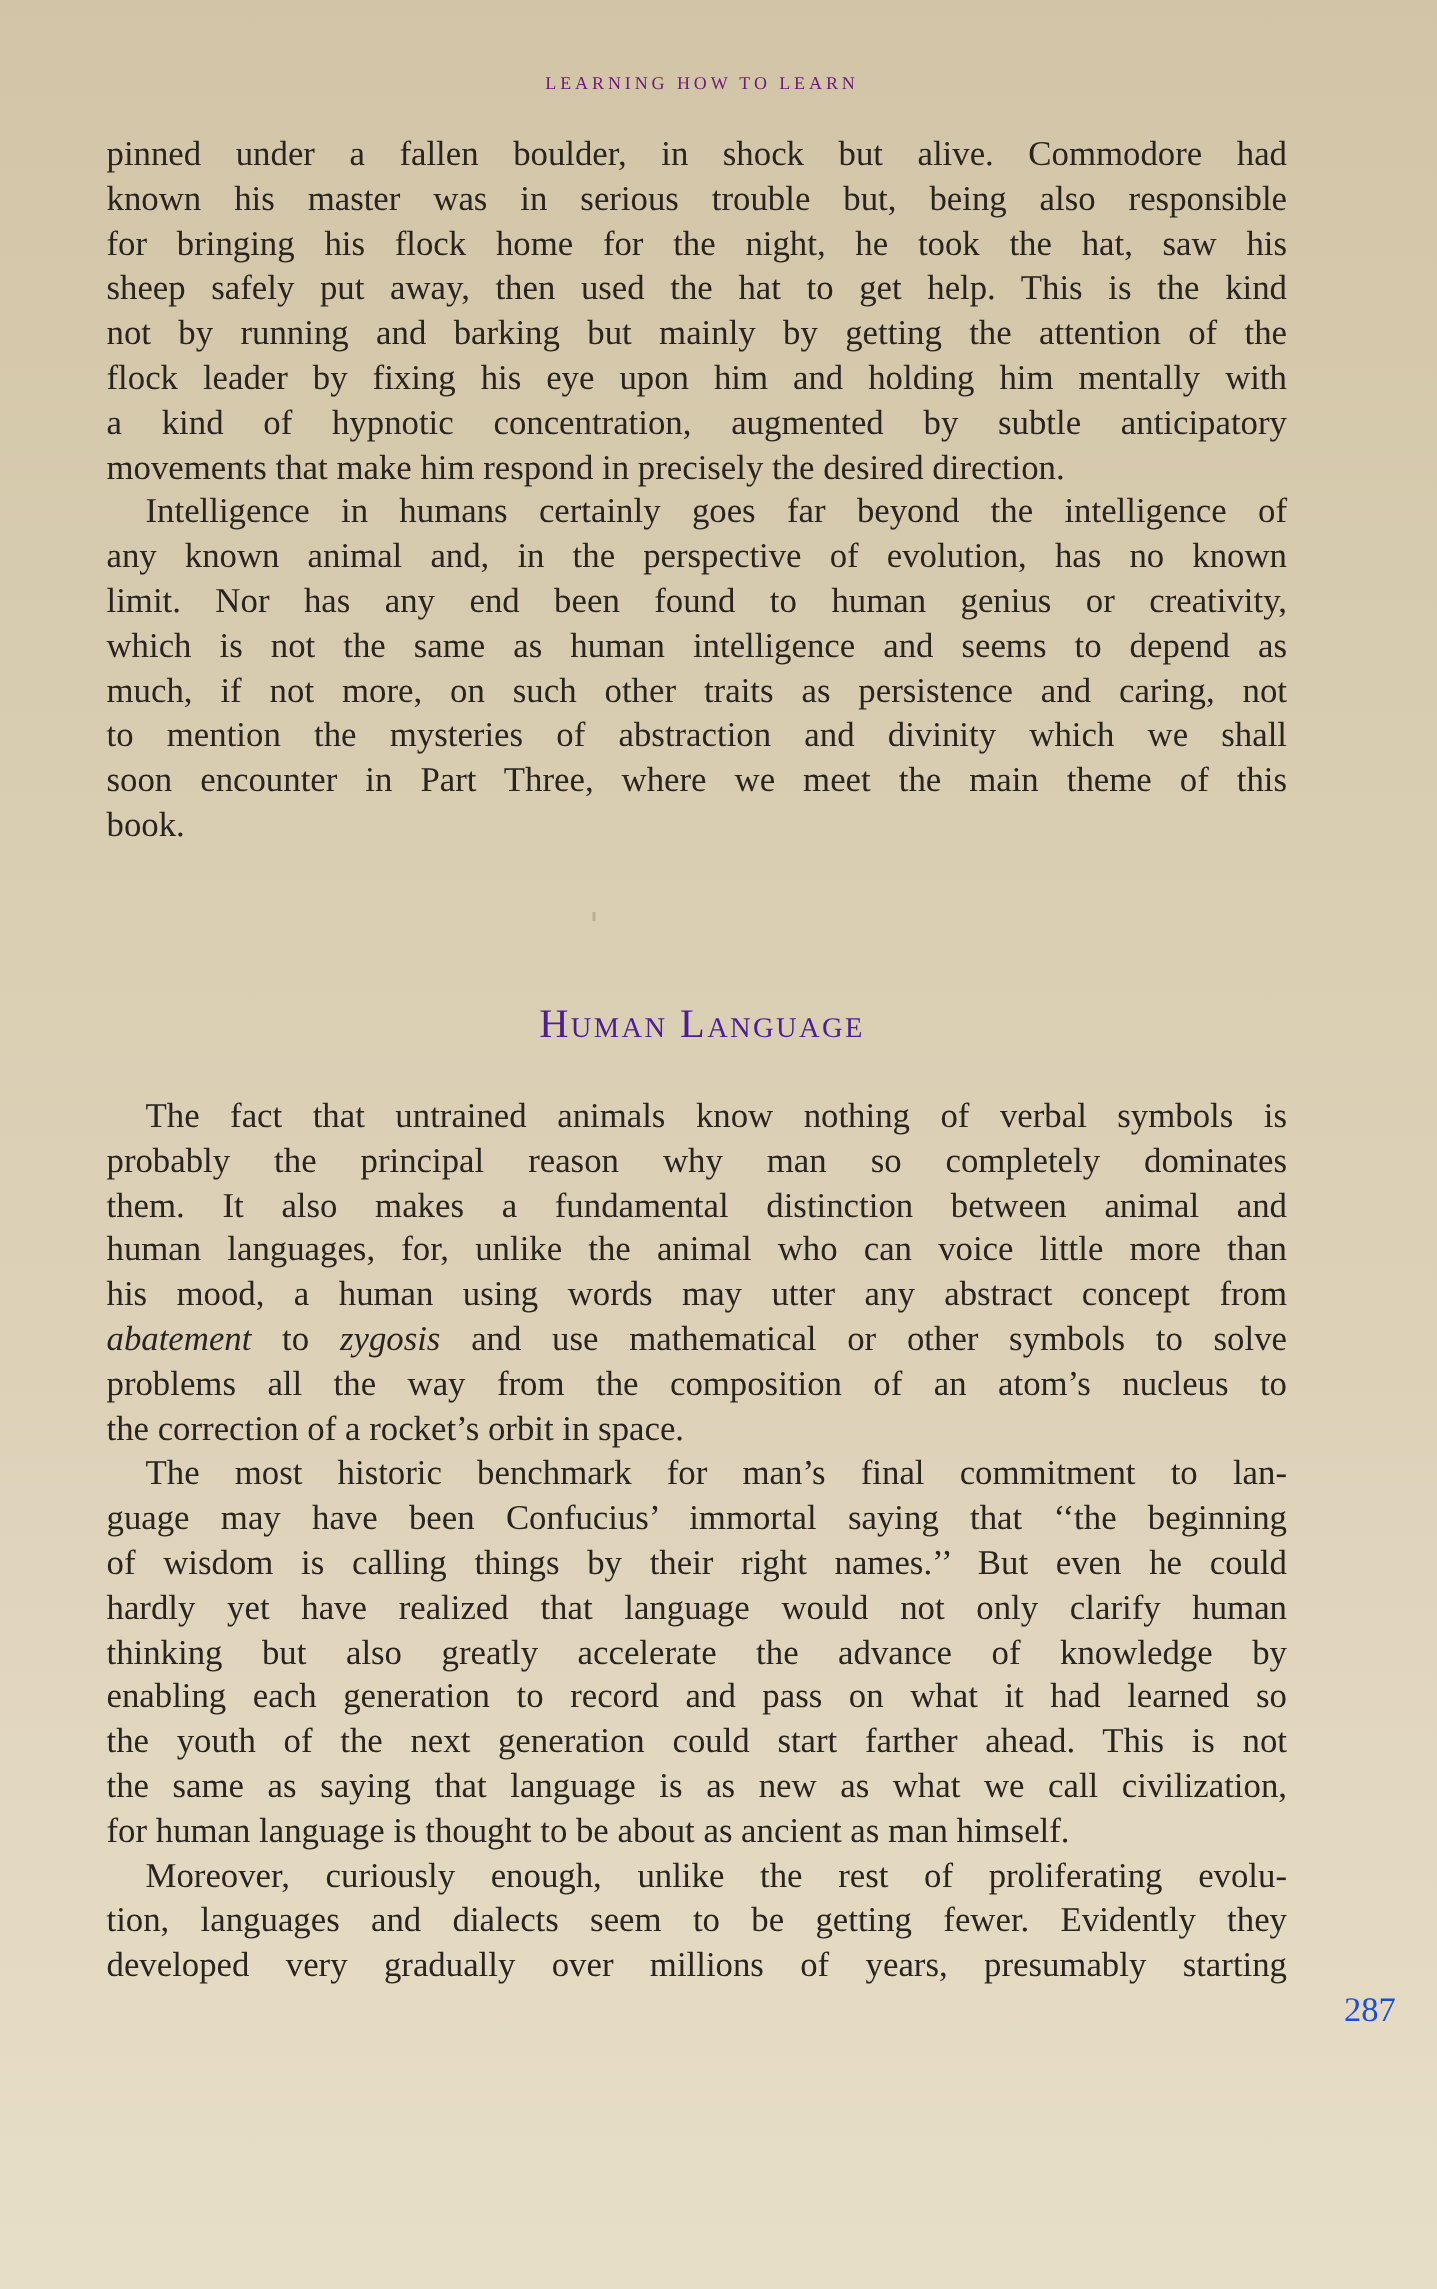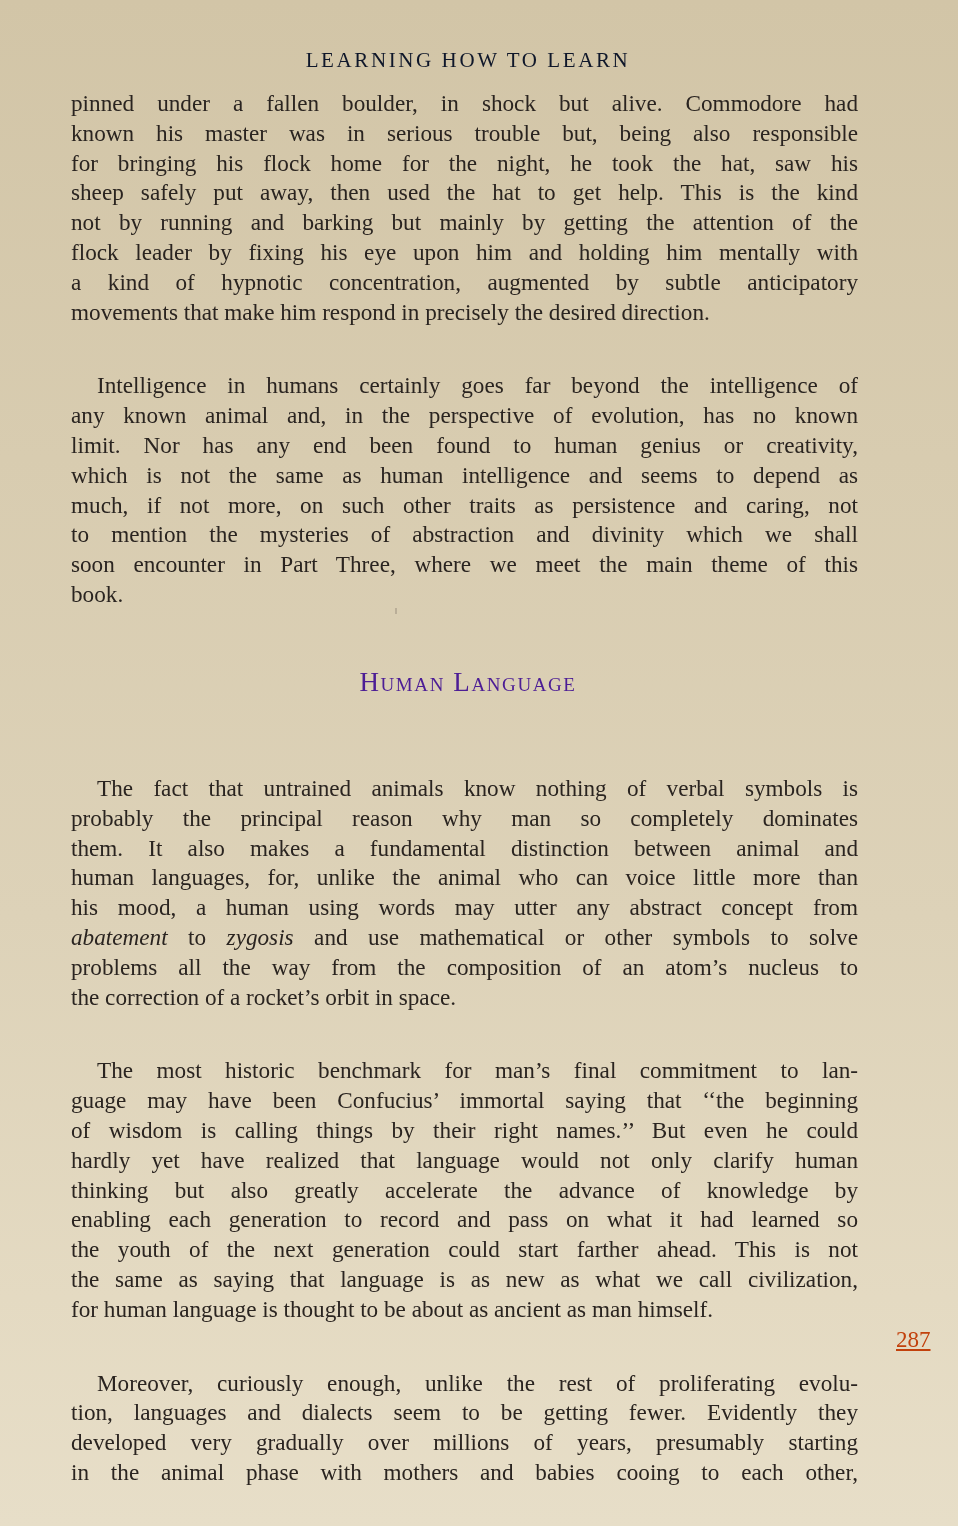--- a/index.html
+++ b/index.html
@@ -21,23 +21,23 @@
       top: 0;
       width: 958px;
       height: 1526px;
     }
     .running-head {
       position: absolute;
       top: 48px;
       left: 0;
       width: 936px;
       text-align: center;
-      font-size: 21px;
+      font-size: 12px;
       letter-spacing: 2.6px;
-      color: #0f172a;
+      color: #701a75;
     }
     .text-block {
       position: absolute;
       left: 71px;
       width: 787px;
       font-size: 23.2px;
       line-height: 29.8px;
       text-align: justify;
       text-align-last: justify;
     }
@@ -46,42 +46,40 @@
       text-align: justify;
       text-align-last: justify;
       white-space: nowrap;
       height: 29.8px;
     }
     .text-block .line.last {
       text-align-last: left;
     }
     .text-block .line.indent {
       padding-left: 26px;
-      margin-top: 44px;
     }
     .block-1 { top: 89px; }
     .block-2 { top: 730px; }
     .section-heading {
       position: absolute;
       top: 667px;
       left: 0;
       width: 936px;
       text-align: center;
       font-size: 27px;
       letter-spacing: 1.6px;
       color: #4c1d95;
       font-variant: small-caps;
     }
     .page-number {
       position: absolute;
       top: 1327px;
       left: 896px;
       font-size: 23px;
-      color: #c2410c;
-      text-decoration: underline;
+      color: #1d4ed8;
     }
     em { }
     .speck {
       position: absolute;
       width: 2px;
       height: 6px;
       background: rgba(90,80,70,0.25);
     }
   </style>
 </head>
@@ -126,19 +124,18 @@
     <span class="line">of wisdom is calling things by their right names.’’  But even he could</span>
     <span class="line">hardly yet have realized that language would not only clarify human</span>
     <span class="line">thinking but also greatly accelerate the advance of knowledge by</span>
     <span class="line">enabling each generation to record and pass on what it had learned so</span>
     <span class="line">the youth of the next generation could start farther ahead.  This is not</span>
     <span class="line">the same as saying that language is as new as what we call civilization,</span>
     <span class="line last">for human language is thought to be about as ancient as man himself.</span>
     <span class="line indent">Moreover, curiously enough, unlike the rest of proliferating evolu-</span>
     <span class="line">tion, languages and dialects seem to be getting fewer.  Evidently they</span>
     <span class="line">developed very gradually over millions of years, presumably starting</span>
-    <span class="line">in the animal phase with mothers and babies cooing to each other,</span>
   </div>
 
   <div class="page-number">287</div>
 
   <span class="speck" style="left:395px;top:608px;"></span>
 </div>
 
 </body></html>

